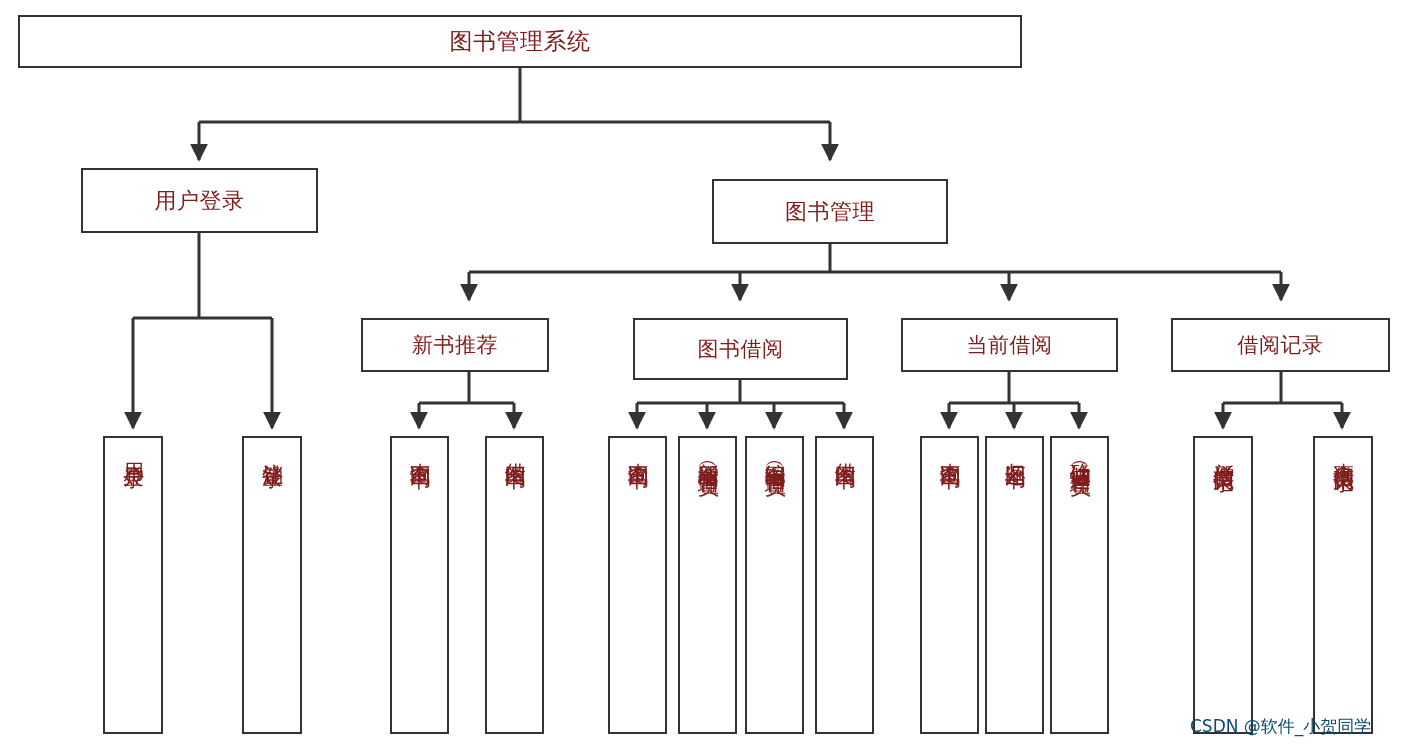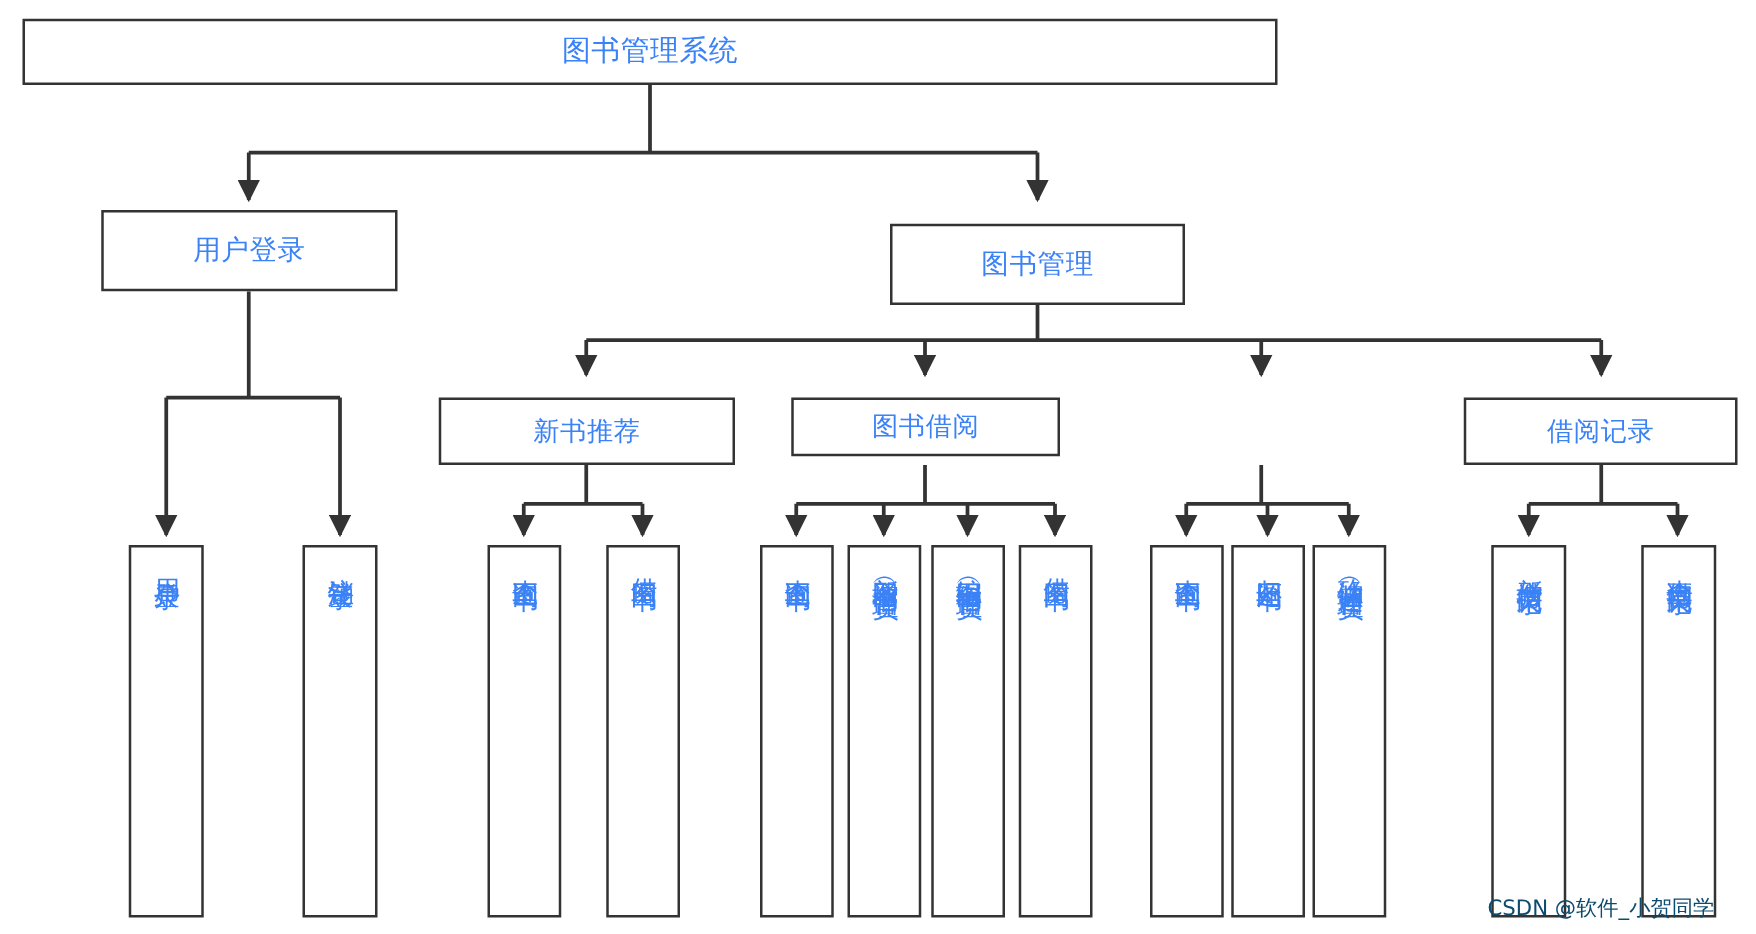--- a/index.html
+++ b/index.html
@@ -27,21 +27,22 @@
     pointer-events: none;
   }
   .node {
     position: absolute;
     box-sizing: border-box;
     background: #ffffff;
     border: 2.5px solid #333333;
     display: flex;
     align-items: center;
     justify-content: center;
-    color: #3b82f6;
+    color: #7f1d1d;
+    font-family: Liberation Serif, serif;
   }
   .node .label {
     display: block;
     text-align: center;
     line-height: 1.18;
     letter-spacing: 0.5px;
   }
   .node.root .label { font-size: 23px; }
   .node.lvl2 .label { font-size: 22px; }
   .node.lvl3 .label { font-size: 21px; }
@@ -126,28 +127,31 @@
   </div>
 
   <div class="node lvl2" style="left:81px; top:168px; width:237px; height:65px;">
     <span class="label">用户登录</span>
   </div>
 
   <div class="node lvl2" style="left:712px; top:168px; width:236px; height:65px;margin-top:11px;">
     <span class="label">图书管理</span>
   </div>
 
-  <div class="node lvl3" style="left:351px; top:318px; width:237px; height:54px;">
+  <div class="node lvl3" style="left:361px; top:318px; width:188px; height:54px;">
     <span class="label">新书推荐</span>
   </div>
 
-  <div class="node lvl3" style="left:633px; top:318px; width:215px; height:47px;">
+  <div class="node lvl3" style="left:633px; top:318px; width:215px; height:62px;">
     <span class="label">图书借阅</span>
   </div>
 
+  <div class="node lvl3" style="left:901px; top:318px; width:217px; height:54px;">
+    <span class="label">当前借阅</span>
+  </div>
 
   <div class="node lvl3" style="left:1171px; top:318px; width:219px; height:54px;">
     <span class="label">借阅记录</span>
   </div>
 
   <div class="node leaf" style="left:103px; top:436px; width:60px; height:298px;">
     <span class="label">用户登录</span>
   </div>
   <div class="node leaf" style="left:242px; top:436px; width:60px; height:298px;">
     <span class="label">注销登录</span>

